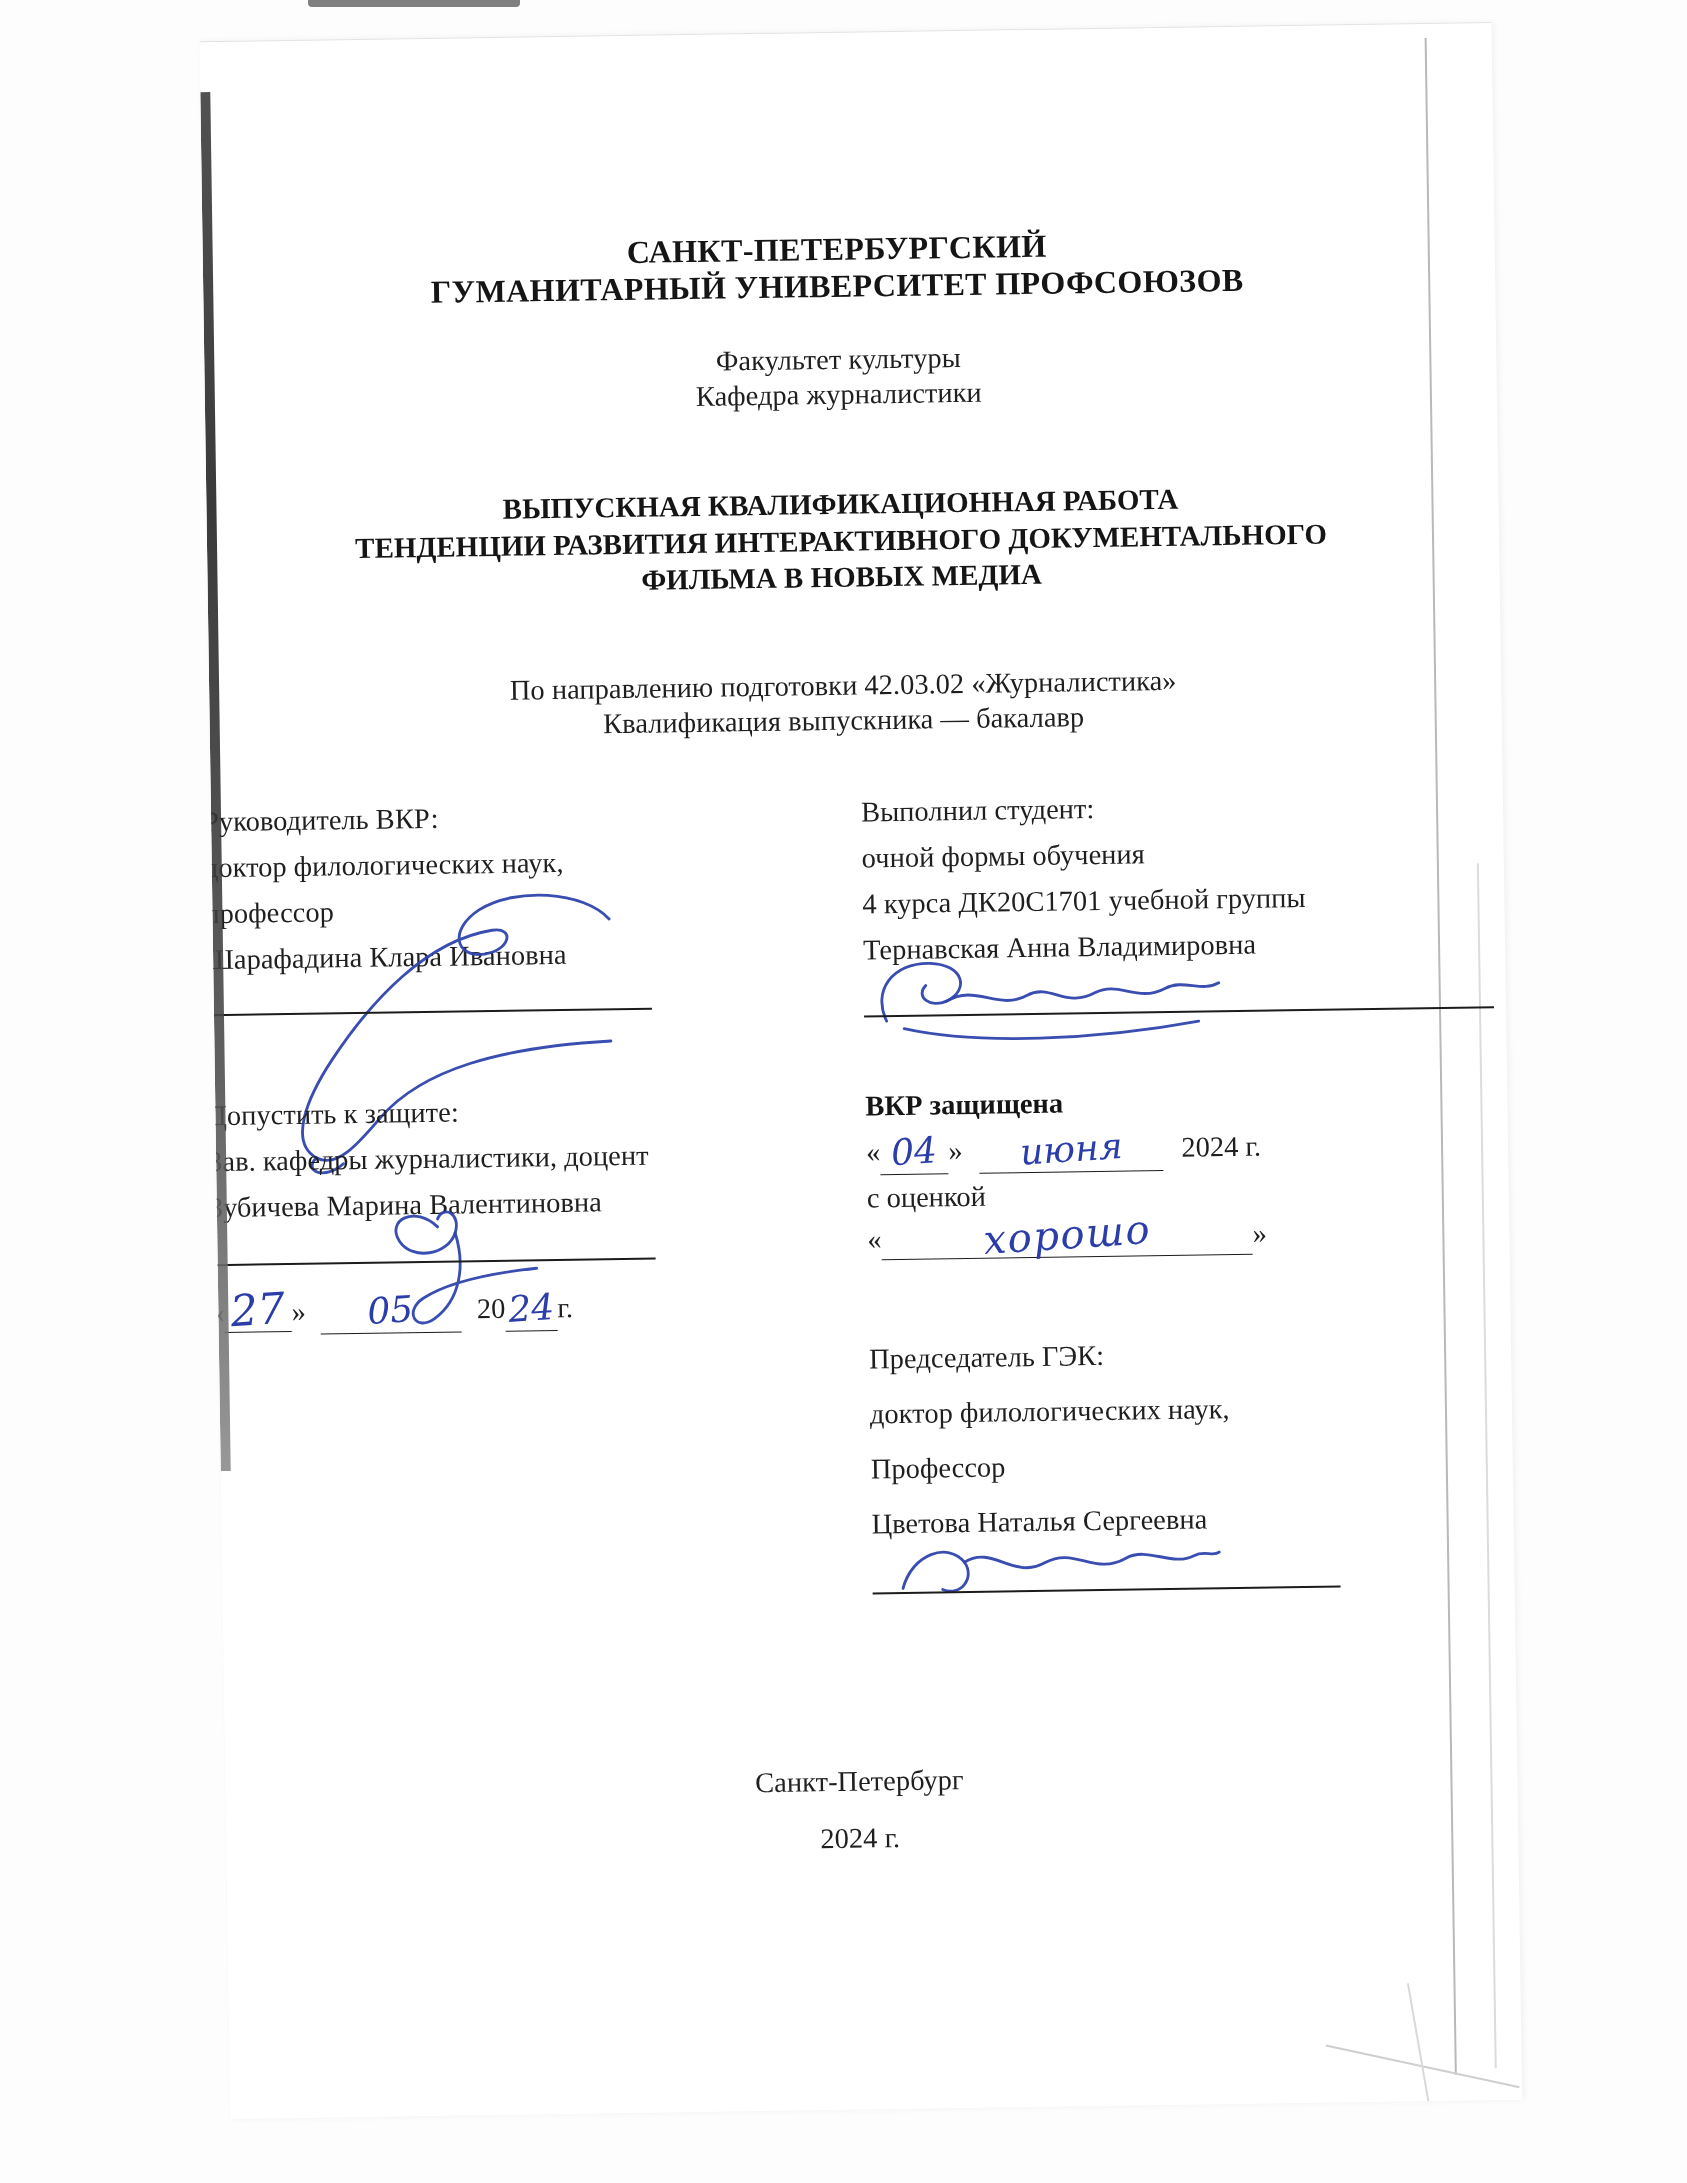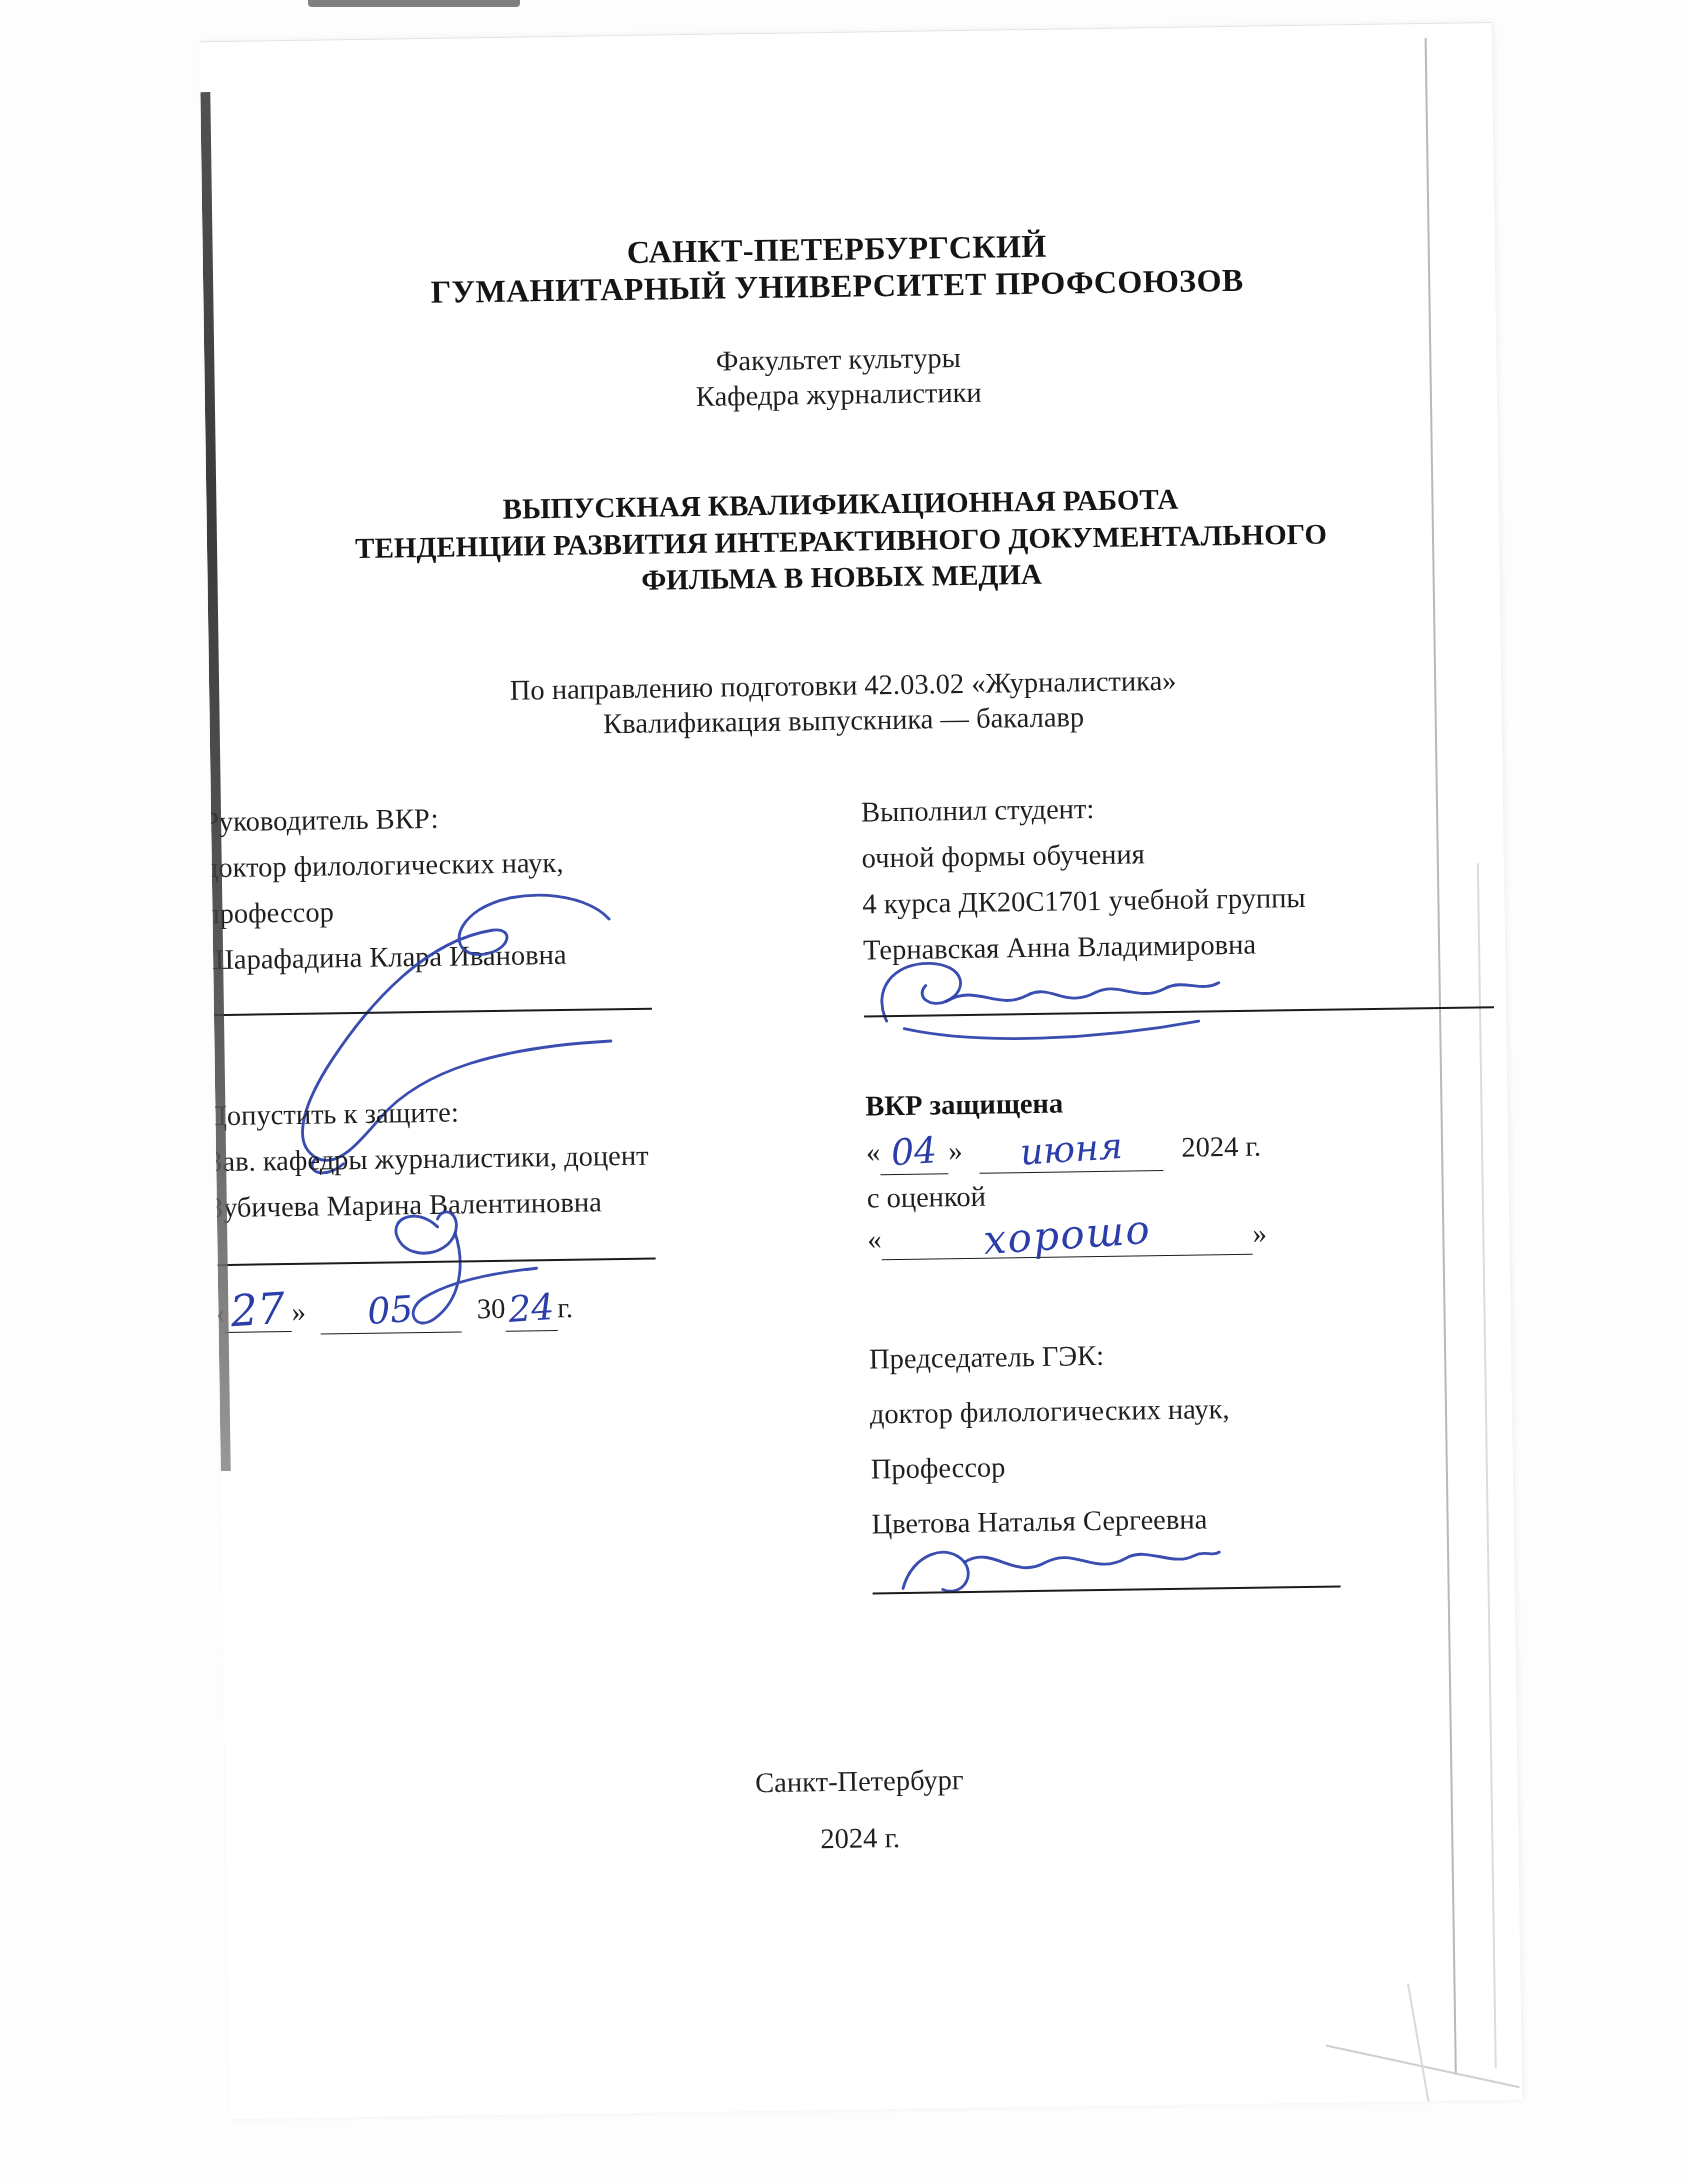--- a/index.html
+++ b/index.html
@@ -115,21 +115,21 @@
   </div>
   <svg class="sig" style="left:119px;top:1153px;" width="222" height="143" viewBox="0 0 280 180">
     <path d="M128,44 C100,16 62,34 80,62 C96,86 140,80 150,52 C158,28 136,16 128,34"></path>
     <path d="M150,52 C162,92 156,136 122,160 C98,176 84,150 108,134 C146,110 208,102 252,98"></path>
   </svg>
   <div class="sign-line" style="left:-8px;top:1222px;width:446px;"></div>
 
   <div class="col-block nowrap" style="left:-8px;top:1254px;">
     <span class="txt">«</span><span class="blank" style="width:67px;"><span class="hand hand-day">27</span></span><span class="txt">»</span>
     <span class="blank" style="width:141px;margin-left:11px;"><span class="hand hand-mid">05</span></span>
-    <span class="txt" style="margin-left:12.7px;">30</span><span class="blank" style="width:52px;"><span class="hand hand-mid">24</span></span><span class="txt">г.</span>
+    <span class="txt" style="margin-left:12.7px;">20</span><span class="blank" style="width:52px;"><span class="hand hand-mid">24</span></span><span class="txt">г.</span>
   </div>
 
   <div class="col-block" style="left:650px;top:1051px;width:644px;">
     <div class="line bold">ВКР защищена</div>
     <div class="line nowrap">
       <span>«</span><span class="blank" style="width:68px;"><span class="hand hand-mid">04</span></span><span>»</span>
       <span class="blank" style="width:184px;margin-left:9.5px;"><span class="hand hand-mid">июня</span></span>
       <span style="margin-left:11px;">2024 г.</span>
     </div>
     <div class="line">с оценкой</div>

